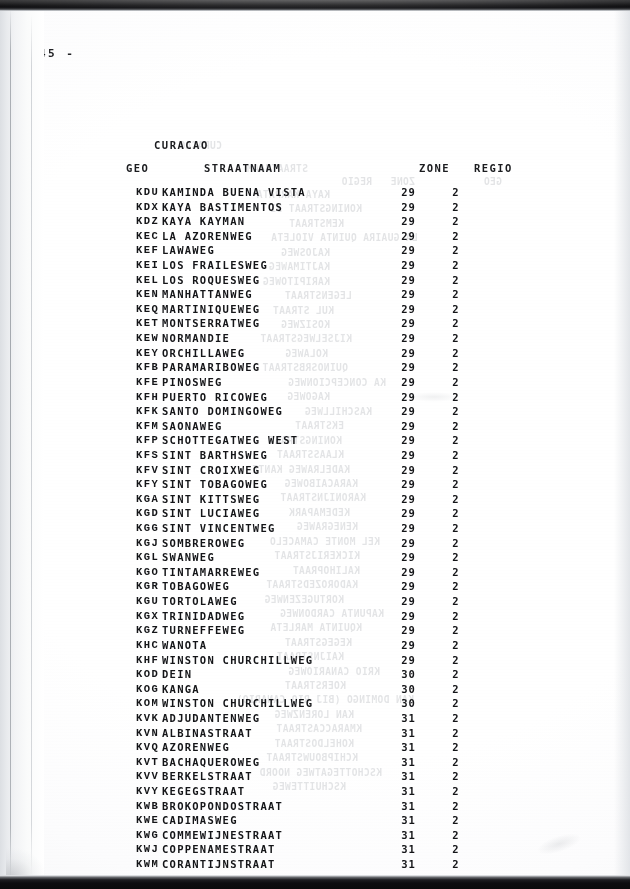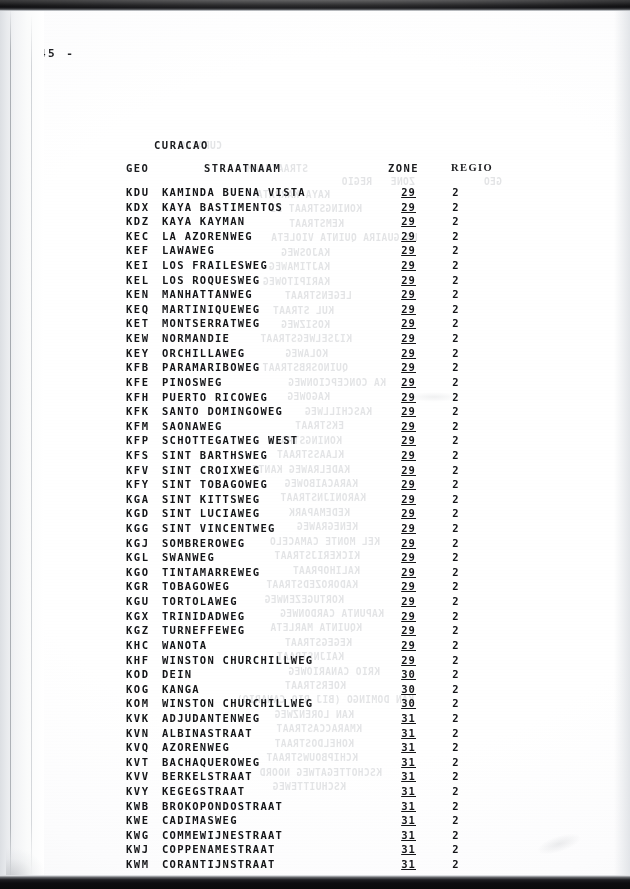--- a/index.html
+++ b/index.html
@@ -155,55 +155,55 @@
     left: 0; top: 162px;
     width: 630px;
     height: 14px;
     font-size: 10.5px;
     font-weight: 700;
     letter-spacing: 1.4px;
     color: #1b1c1f;
   }
   .col-head .h-geo   { position: absolute; left: 126px; }
   .col-head .h-name  { position: absolute; left: 204px; }
-  .col-head .h-zone  { position: absolute; left: 388px; }
-  .col-head .h-regio { position: absolute; left: 451px; font-family: Liberation Serif, serif; }
+  .col-head .h-zone  { position: absolute; left: 419px; }
+  .col-head .h-regio { position: absolute; left: 474px; }
 
   
   .rows {
     position: absolute;
     left: 0; top: 186px;
     width: 630px;
   }
   .row {
     position: relative;
     height: 14.62px;
     font-size: 10.5px;
     font-weight: 700;
     letter-spacing: 1.15px;
     color: #141518;
     white-space: pre;
   }
   .row .c-geo {
     position: absolute;
-    left: 126px;
+    left: 136px;
     letter-spacing: 1.5px;
+    font-family: Liberation Mono, monospace;
   }
   .row .c-name {
     position: absolute;
     left: 162px;
     letter-spacing: 1.25px;
   }
   .row .c-zone {
     position: absolute;
     left: 380px;
     width: 36px;
     text-align: right;
     letter-spacing: 1.1px;
-    text-decoration: underline;
   }
   .row .c-regio {
     position: absolute;
     left: 440px;
     width: 32px;
     text-align: center;
     letter-spacing: 1.1px;
   }
 
   

